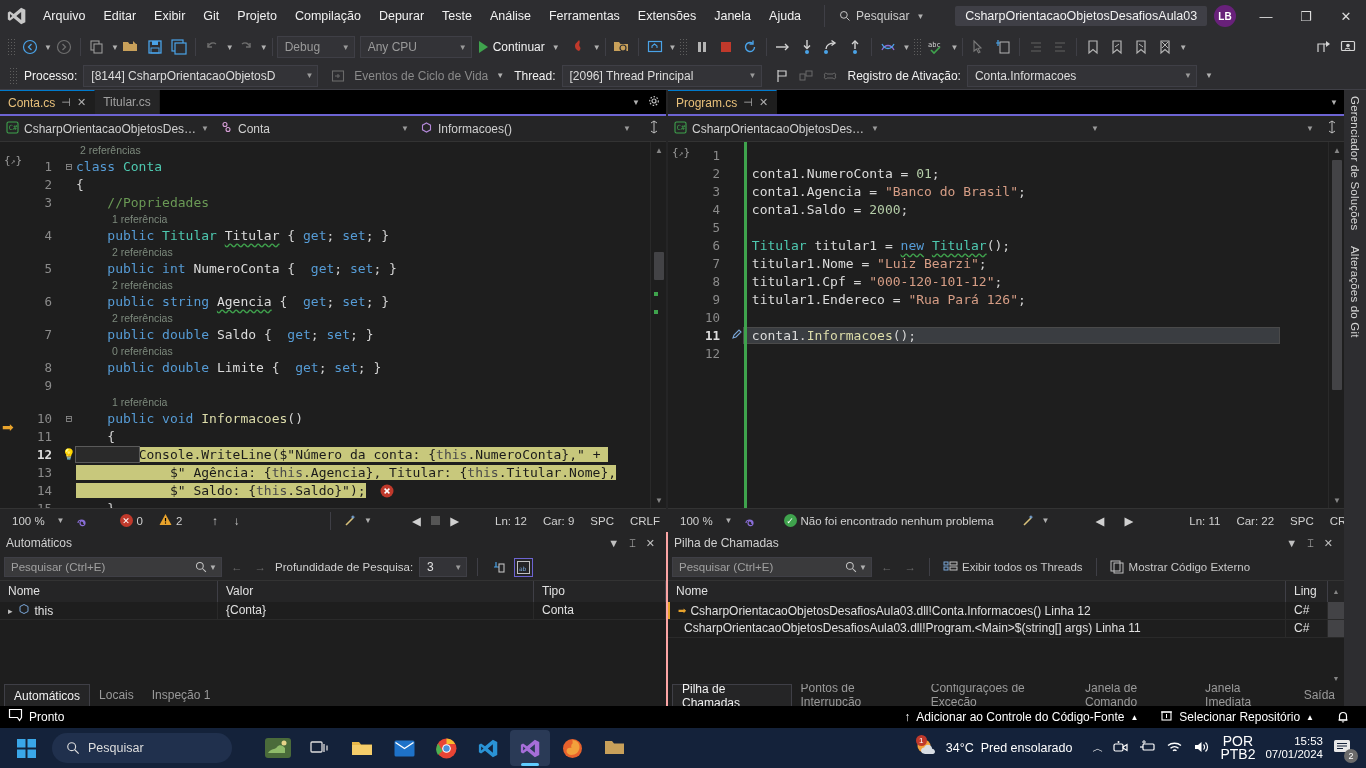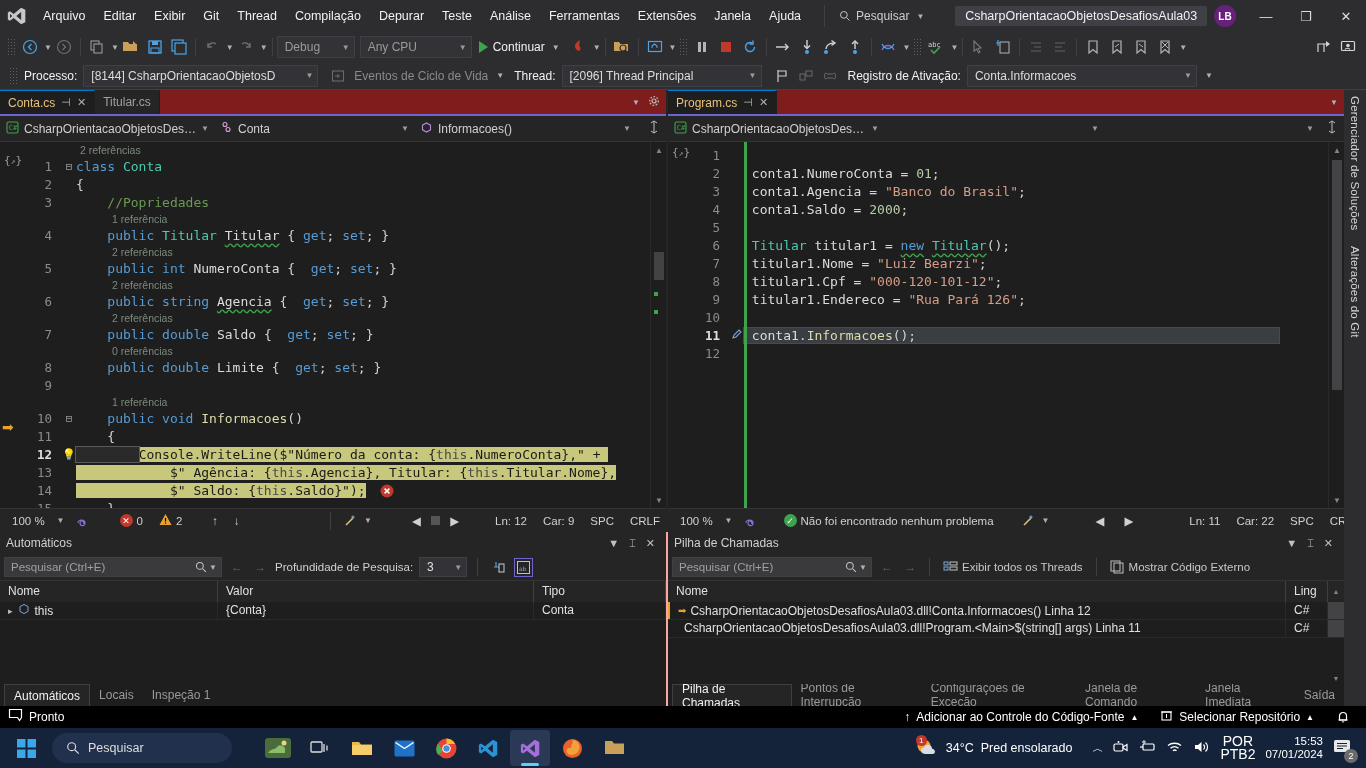--- a/index.html
+++ b/index.html
@@ -48,21 +48,21 @@
   .main { flex:1; display:flex; min-height:0; background:#1e1e1e; }
   .panes { flex:1; display:flex; flex-direction:column; min-width:0; }
   .editors { display:flex; flex:0 0 442px; min-height:0; }
   .rightrail { width:22px; background:#2d2d30; display:flex; flex-direction:column; align-items:center;
                padding-top:6px; gap:16px; flex:0 0 22px; }
   .rr-txt { writing-mode:vertical-rl; font-size:11.5px; color:#d4d4d4; white-space:nowrap; letter-spacing:.2px;}
 
   .pane { display:flex; flex-direction:column; min-width:0; background:#1e1e1e; }
   .pane.left { flex:0 0 668px; border-right:2px solid #252526;}
   .pane.right { flex:1; }
-  .tabstrip { height:24px; background:#7f1d1d; display:flex; align-items:stretch; flex:0 0 24px; position:relative;}
+  .tabstrip { height:24px; background:#000000; display:flex; align-items:stretch; flex:0 0 24px; position:relative;}
   .tab { display:flex; align-items:center; gap:6px; padding:0 8px; font-size:12px; color:#a0a0a0;
          background:#252526; border-right:1px solid #1e1e1e;}
   .tab.active { background:#1e1e1e; color:#f1f1f1; border-top:1px solid #007acc; }
   .tab .tname { font-weight:normal; }
   .tab.active .tname { color:#f1f1f1; }
   .tab .pin, .tab .x { font-size:11px; color:#b0b0b0; }
   .tabstrip-right { margin-left:auto; display:flex; align-items:center; gap:8px; padding-right:6px; color:#c0c0c0;}
   .underline { height:2px; background:#6d64d2; flex:0 0 2px;}
   .navbar { height:26px; background:#252526; display:flex; align-items:center; flex:0 0 26px;
             border-bottom:1px solid #333; }
@@ -172,21 +172,21 @@
     <div class="vs-logo">
       <svg width="20" height="20" viewBox="0 0 24 24">
           <path d="M17 2l5 2.5v15L17 22l-9-7.5-4.5 3.3L1 16.2V7.8l2.5-1.6L8 9.5 17 2zm0 5.2L11.2 12 17 16.8V7.2zM3.6 9.6v4.8L6.3 12 3.6 9.6z" fill="#c7c7c7"></path>
         </svg>
     </div>
     <div class="menu">
       <div class="menu-item">Arquivo</div>
       <div class="menu-item">Editar</div>
       <div class="menu-item">Exibir</div>
       <div class="menu-item">Git</div>
-      <div class="menu-item">Thread</div>
+      <div class="menu-item">Projeto</div>
       <div class="menu-item">Compilação</div>
       <div class="menu-item">Depurar</div>
       <div class="menu-item">Teste</div>
       <div class="menu-item">Análise</div>
       <div class="menu-item">Ferramentas</div>
       <div class="menu-item">Extensões</div>
       <div class="menu-item">Janela</div>
       <div class="menu-item">Ajuda</div>
     </div>
     <div class="tb-search">

